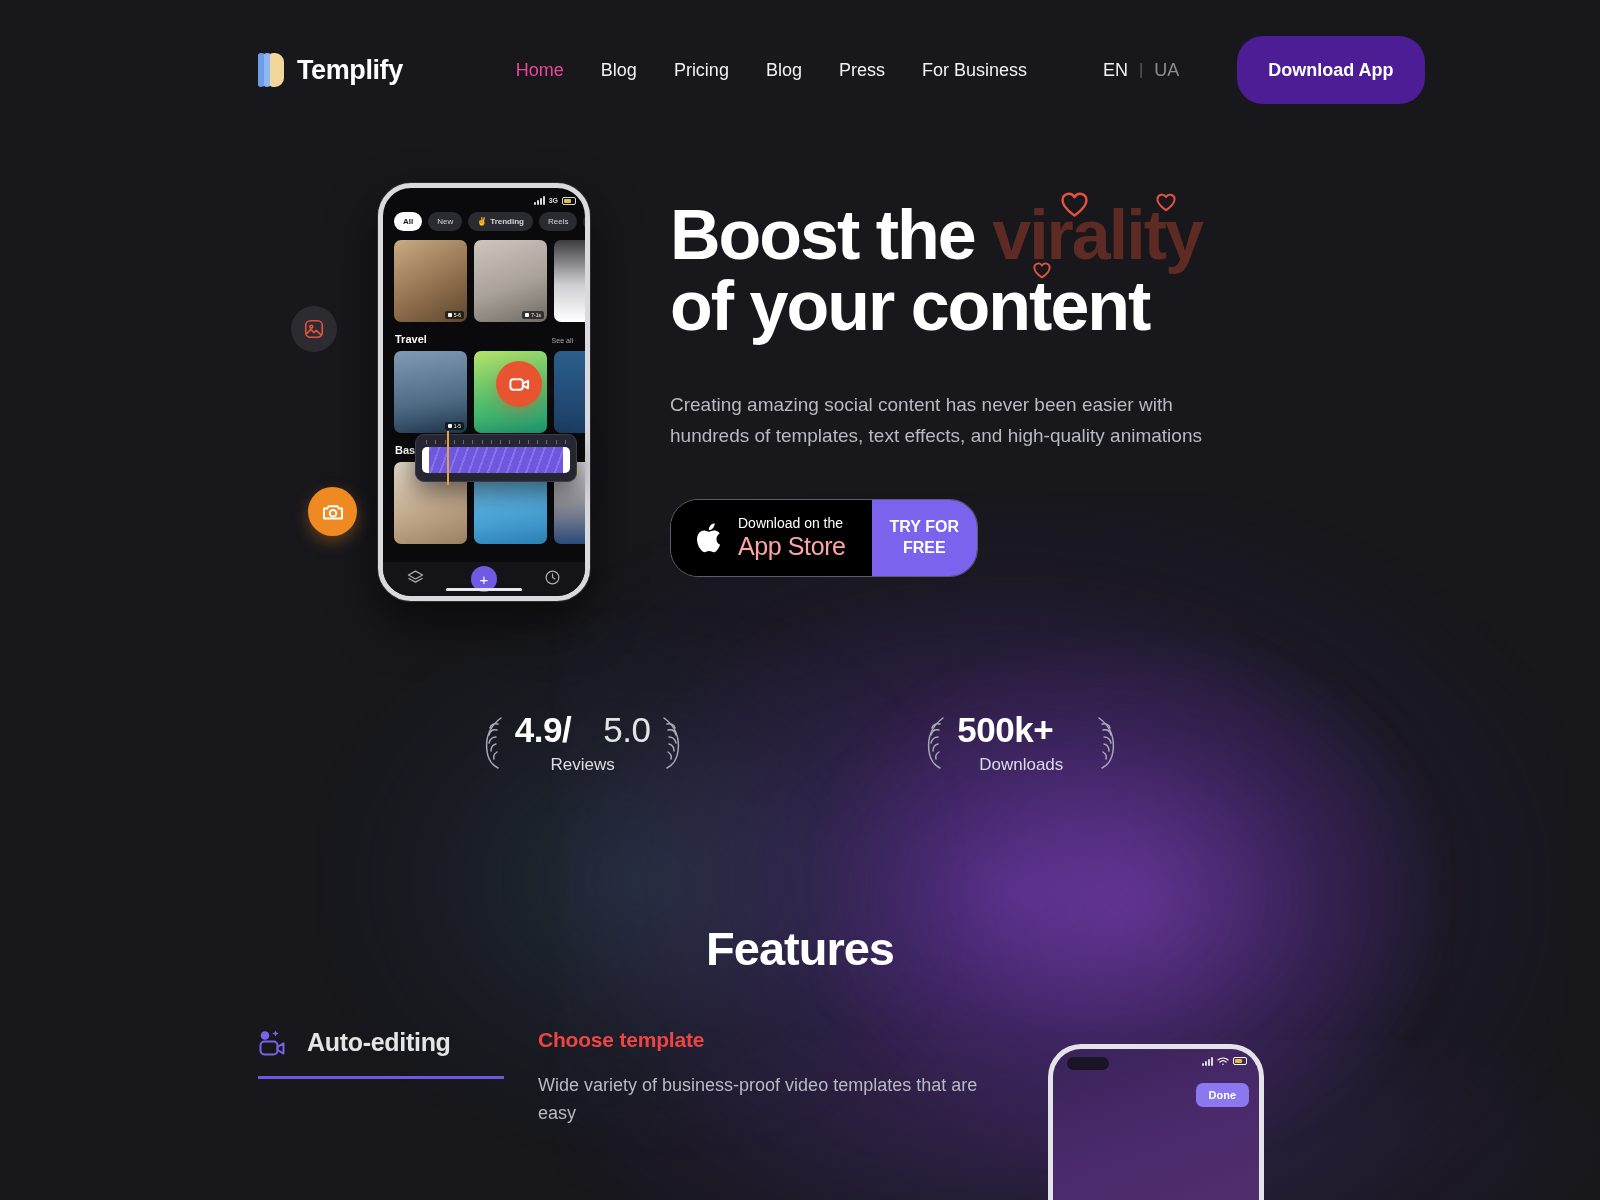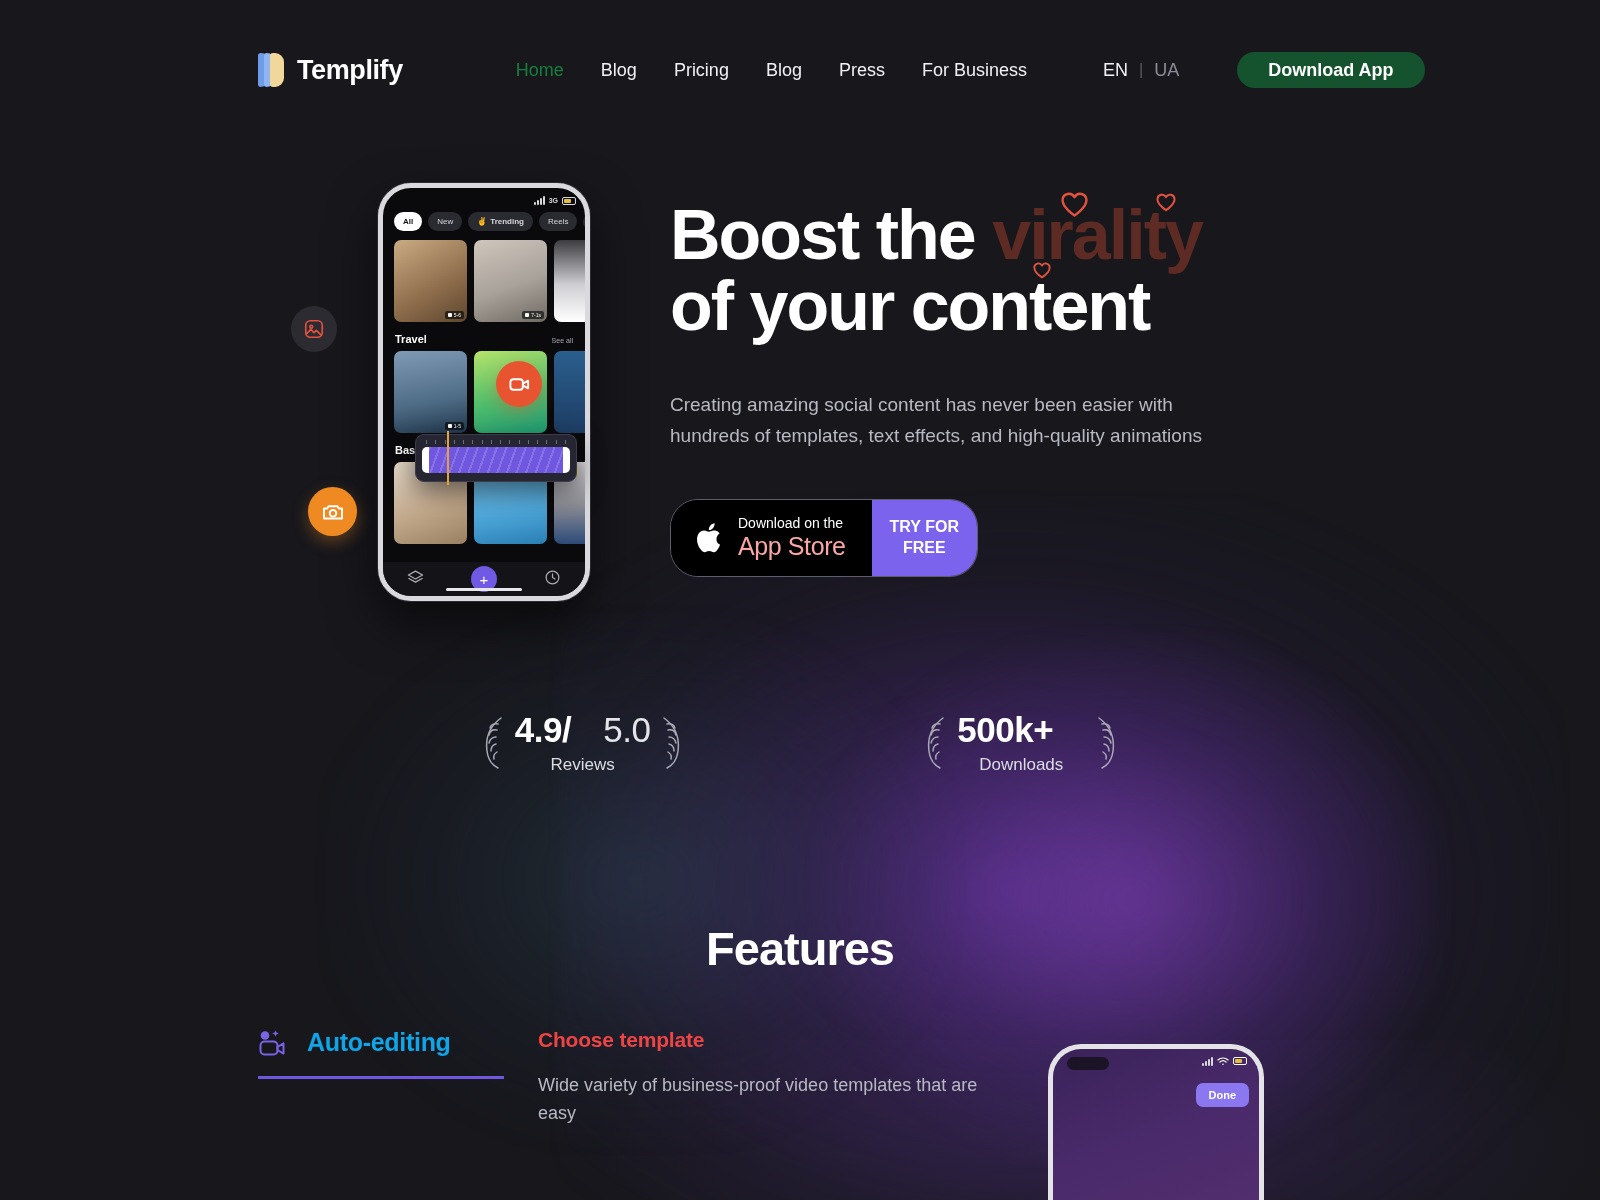--- a/index.html
+++ b/index.html
@@ -44,30 +44,30 @@
   .logo { display:flex; align-items:center; gap:13px; }
   .logo-mark { width:26px; height:34px; position:relative; }
   .logo-mark .pg { position:absolute; top:0; border-radius:3px 9px 9px 3px; }
   .pg1 { left:0;  width:11px; height:34px; background:#6f9ce8; }
   .pg2 { left:6px; width:11px; height:34px; background:#8fb6f2; }
   .pg3 { left:12px; width:14px; height:34px; background:#f2d79a; }
   .logo-text { font-size:27px; font-weight:700; letter-spacing:-.4px; color:#fff; }
 
   .nav { display:flex; align-items:center; gap:37px; margin-left:113px; }
   .nav a { font-size:18px; color:#f2f2f4; text-decoration:none; white-space:nowrap; }
-  .nav a.dim { color:#15803d; }
+  .nav a.dim { color:#ec4899; }
 
   .lang { margin-left:76px; display:flex; align-items:center; gap:11px; font-size:18px; }
   .lang .l { color:#8c8c95; }
   .lang .l.act { color:#f2f2f4; }
   .lang .sep { color:#5c5c66; font-size:16px; }
 
   .dl-btn {
-    margin-left:58px; background:#14532d; color:#fff; border:none;
-    border-radius:26px; height:36px; padding:0 31px;
+    margin-left:58px; background:#4c1d95; color:#fff; border:none;
+    border-radius:26px; height:68px; padding:0 31px;
     font-family:"Liberation Sans", sans-serif;
     font-size:18px; font-weight:700; cursor:pointer; white-space:nowrap;
   }
 
   
   .hero { position:relative; z-index:4; display:flex; padding-left:258px; margin-top:44px; }
 
   
   .phone-area { position:relative; width:290px; }
   .phone {
@@ -164,21 +164,21 @@
   .stat .lbl { font-size:17px; color:#dcdce2; margin-top:6px; }
 
   
   .features-h { position:relative; z-index:4; text-align:center; margin-top:146px;
                 font-size:47px; font-weight:700; letter-spacing:-1px; color:#fff; }
 
   .feat-wrap { position:relative; z-index:4; display:flex; margin-top:52px; padding-left:258px; }
   .tabs-col { width:246px; flex:none; }
   .tab-item { display:flex; align-items:center; gap:15px; padding-bottom:18px;
               border-bottom:3px solid #6f57e0; }
-  .tab-item .lbl { font-size:25px; font-weight:700; color:#0ea5e9; letter-spacing:-.3px; }
+  .tab-item .lbl { font-size:25px; font-weight:700; color:#e5e5e5; letter-spacing:-.3px; }
 
   .feat-copy { margin-left:34px; width:470px; }
   .feat-copy h3 { font-size:21px; font-weight:700; color:#ef4444; letter-spacing:-.2px; }
   .feat-copy p { margin-top:20px; font-size:18px; line-height:1.55; color:#b9b9c3; }
 
   .phone2-wrap { margin-left:40px; position:relative; width:240px; }
   .phone2 { position:absolute; left:0; top:16px; width:216px; height:210px;
             border-top-left-radius:33px; border-top-right-radius:33px;
             background:linear-gradient(160deg,#3a2359 0%, #4a2a6b 45%, #56306f 100%);
             border:5px solid #e3e3e8; border-bottom:none; overflow:hidden; }

